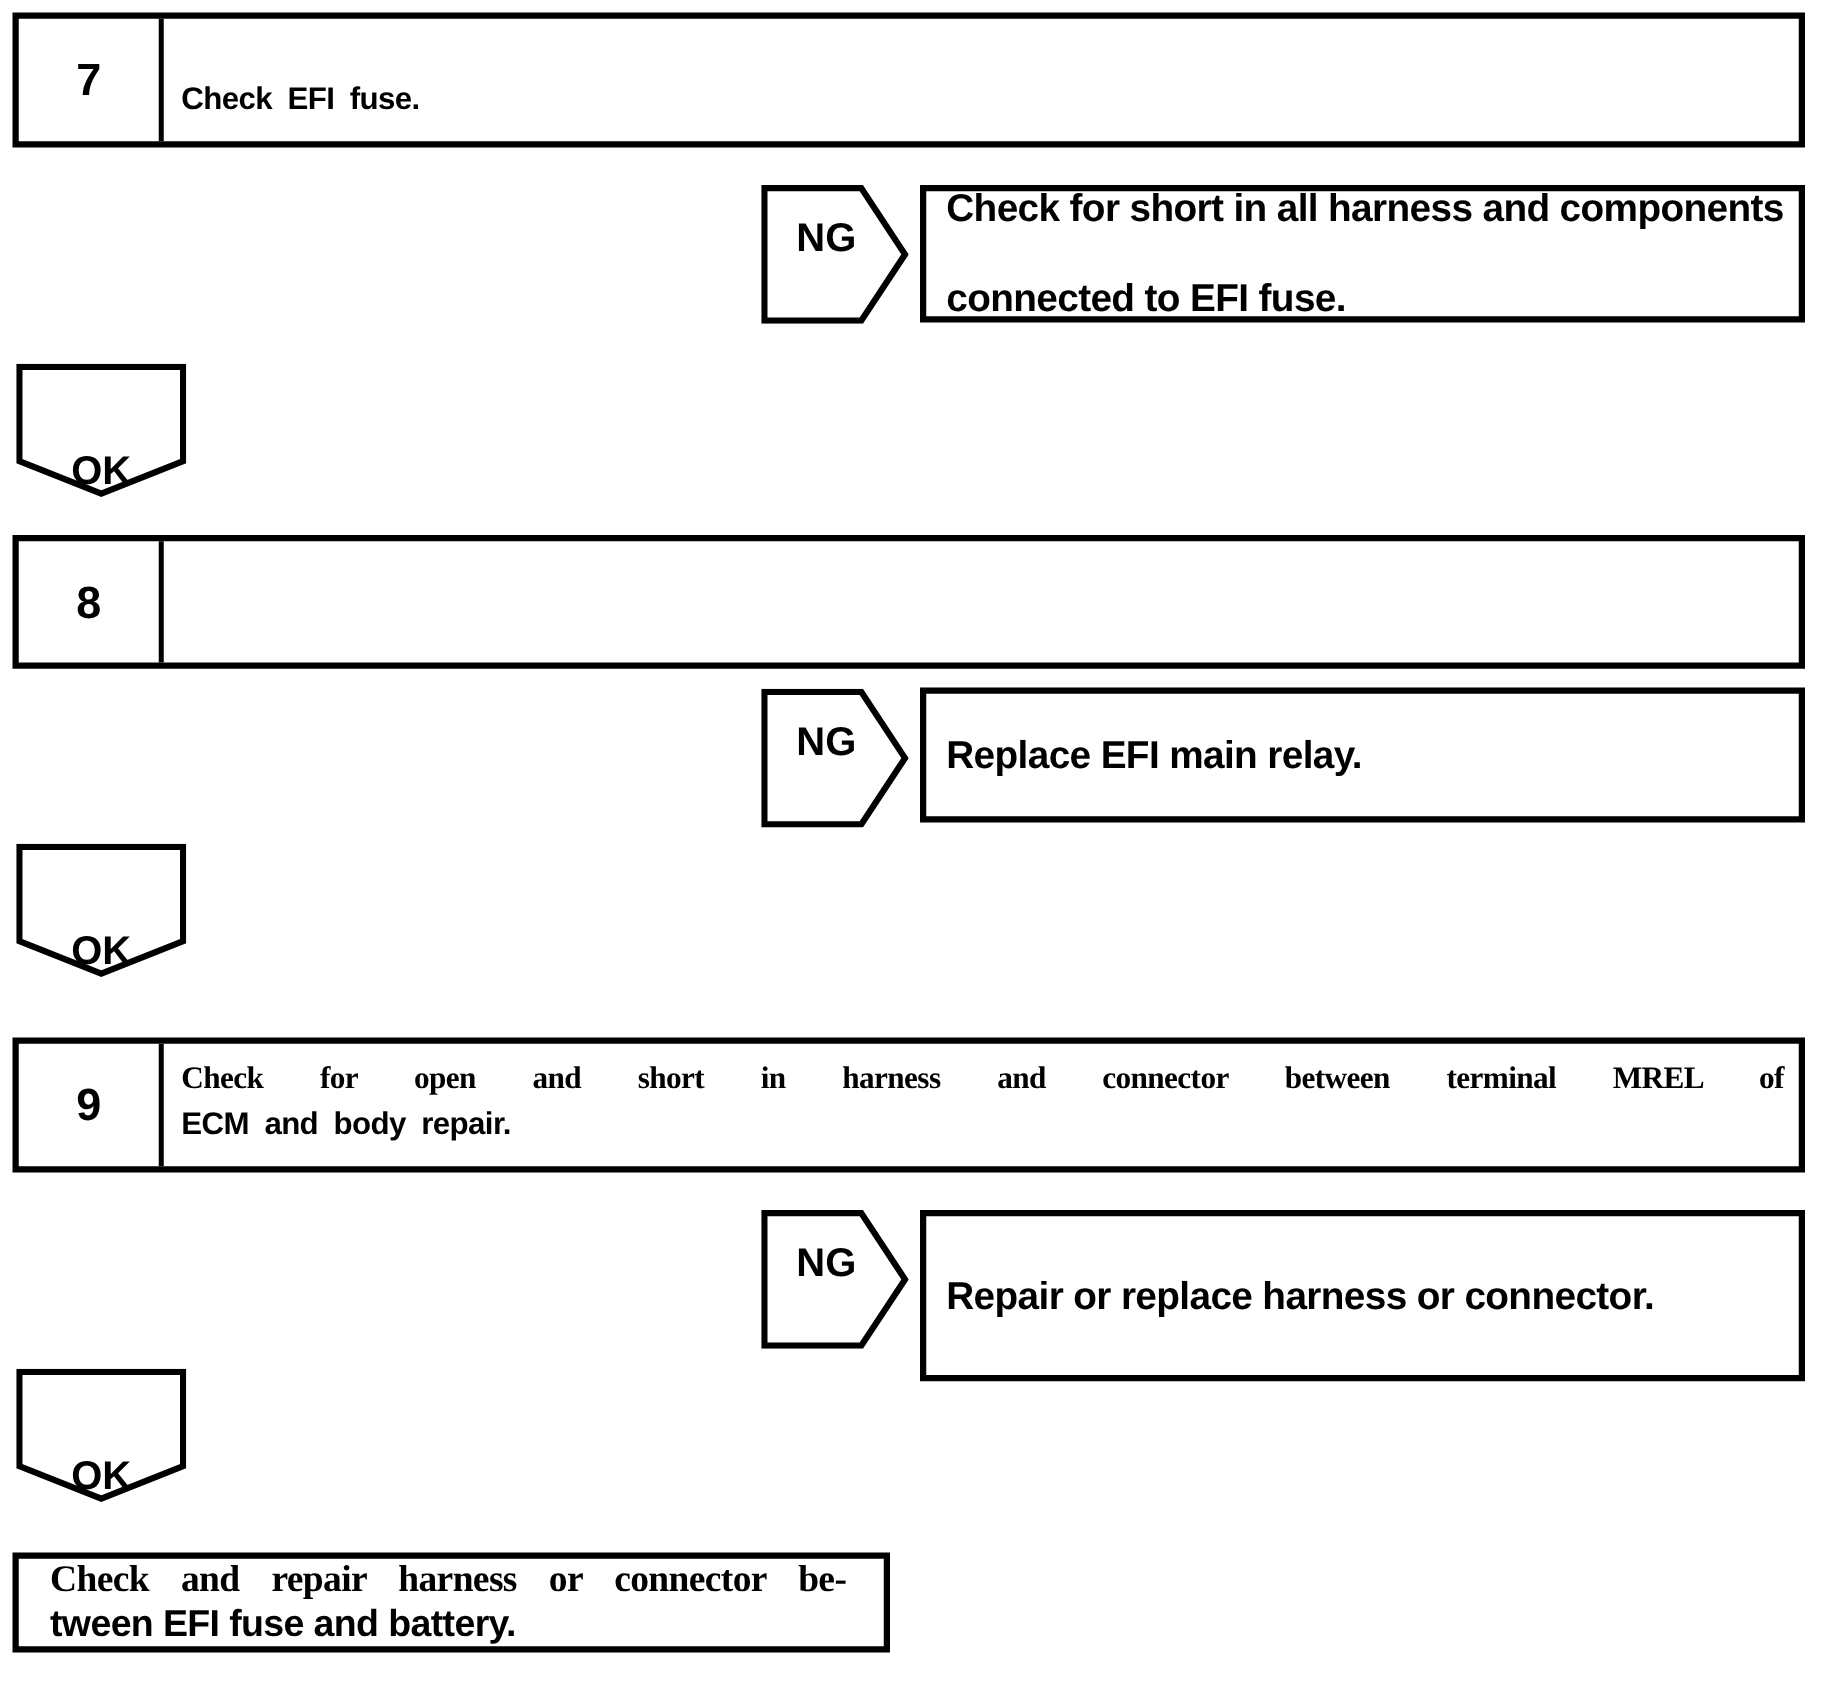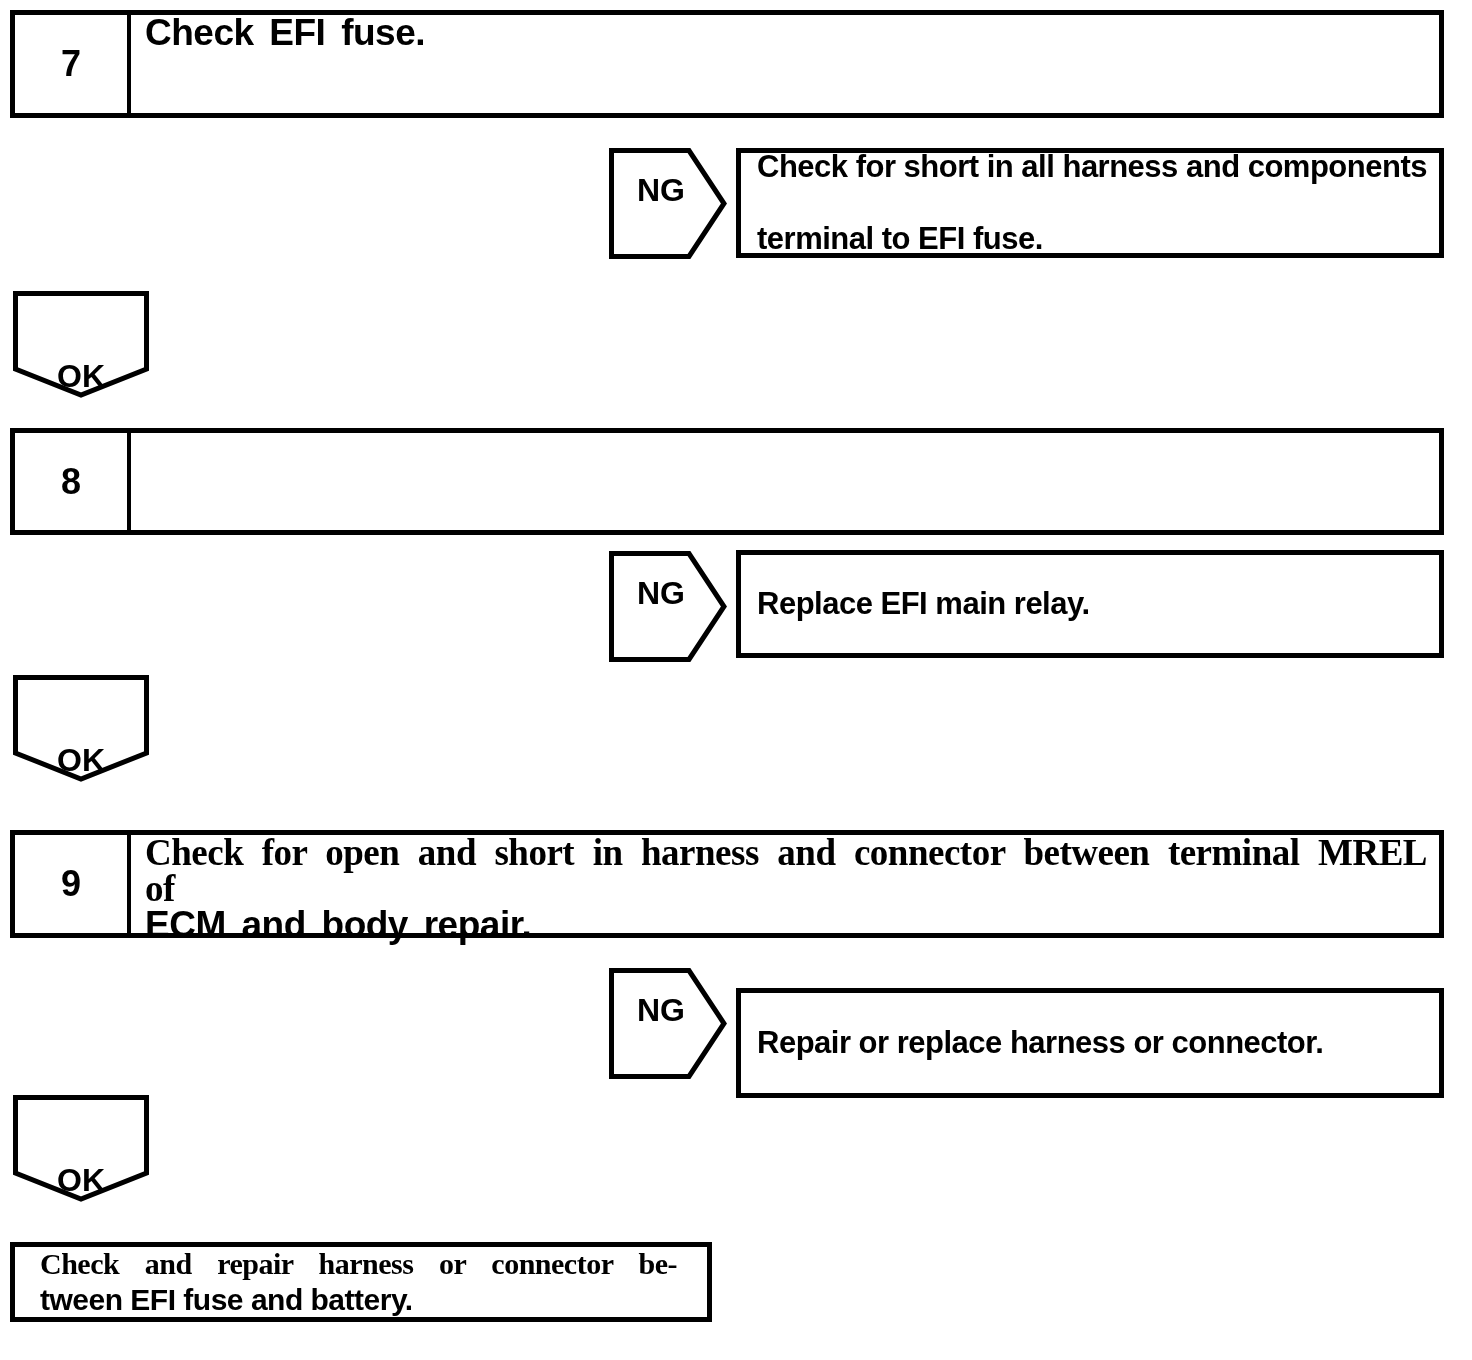--- a/index.html
+++ b/index.html
@@ -33,23 +33,23 @@
     box-sizing: border-box;
     display: flex;
     align-items: center;
     justify-content: center;
     font-size: 36px;
   }
   .step-text {
     flex: 1 1 auto;
     display: flex;
     flex-direction: column;
-    justify-content: flex-start;
-    padding: 0 12px 4px 14px;
-    font-size: 37px;
+    justify-content: flex-end;
+    padding: 0 12px 16px 14px;
+    font-size: 25px;
     line-height: 36px;
     letter-spacing: -0.5px;
     word-spacing: 6px;
   }
   
   .result-box {
     position: absolute;
     left: 736px;
     width: 708px;
     border: 5px solid #000;
@@ -120,21 +120,21 @@
   </div>
 
   <div class="connector ng-pos" style="top:148px;">
     <svg width="118" height="111" viewBox="0 0 118 111">
       <polygon points="2.5,2.5 80,2.5 115,55.5 80,108.5 2.5,108.5" fill="#ffffff" stroke="#000000" stroke-width="5"></polygon>
     </svg>
     <div class="conn-label ng-label-pos">NG</div>
   </div>
   <div class="result-box" style="top:148px;height:110px;">
     <div>Check for short in all harness and components</div>
-    <div>terminal to EFI fuse.</div>
+    <div>connected to EFI fuse.</div>
   </div>
 
   <div class="connector ok-pos" style="top:291px;">
     <svg width="136" height="107" viewBox="0 0 136 107">
       <polygon points="2.5,2.5 133.5,2.5 133.5,78 68,104 2.5,78" fill="#ffffff" stroke="#000000" stroke-width="5"></polygon>
     </svg>
     <div class="conn-label ok-label-pos">OK</div>
   </div>
 
   <div class="step-box" style="top:428px;height:107px;">
@@ -169,21 +169,21 @@
       <div>ECM and body repair.</div>
     </div>
   </div>
 
   <div class="connector ng-pos" style="top:968px;">
     <svg width="118" height="111" viewBox="0 0 118 111">
       <polygon points="2.5,2.5 80,2.5 115,55.5 80,108.5 2.5,108.5" fill="#ffffff" stroke="#000000" stroke-width="5"></polygon>
     </svg>
     <div class="conn-label ng-label-pos">NG</div>
   </div>
-  <div class="result-box" style="top:988px;height:110px;">
+  <div class="result-box" style="top:968px;height:137px;">
     <div>Repair or replace harness or connector.</div>
   </div>
 
   <div class="connector ok-pos" style="top:1095px;">
     <svg width="136" height="107" viewBox="0 0 136 107">
       <polygon points="2.5,2.5 133.5,2.5 133.5,78 68,104 2.5,78" fill="#ffffff" stroke="#000000" stroke-width="5"></polygon>
     </svg>
     <div class="conn-label ok-label-pos">OK</div>
   </div>
 

